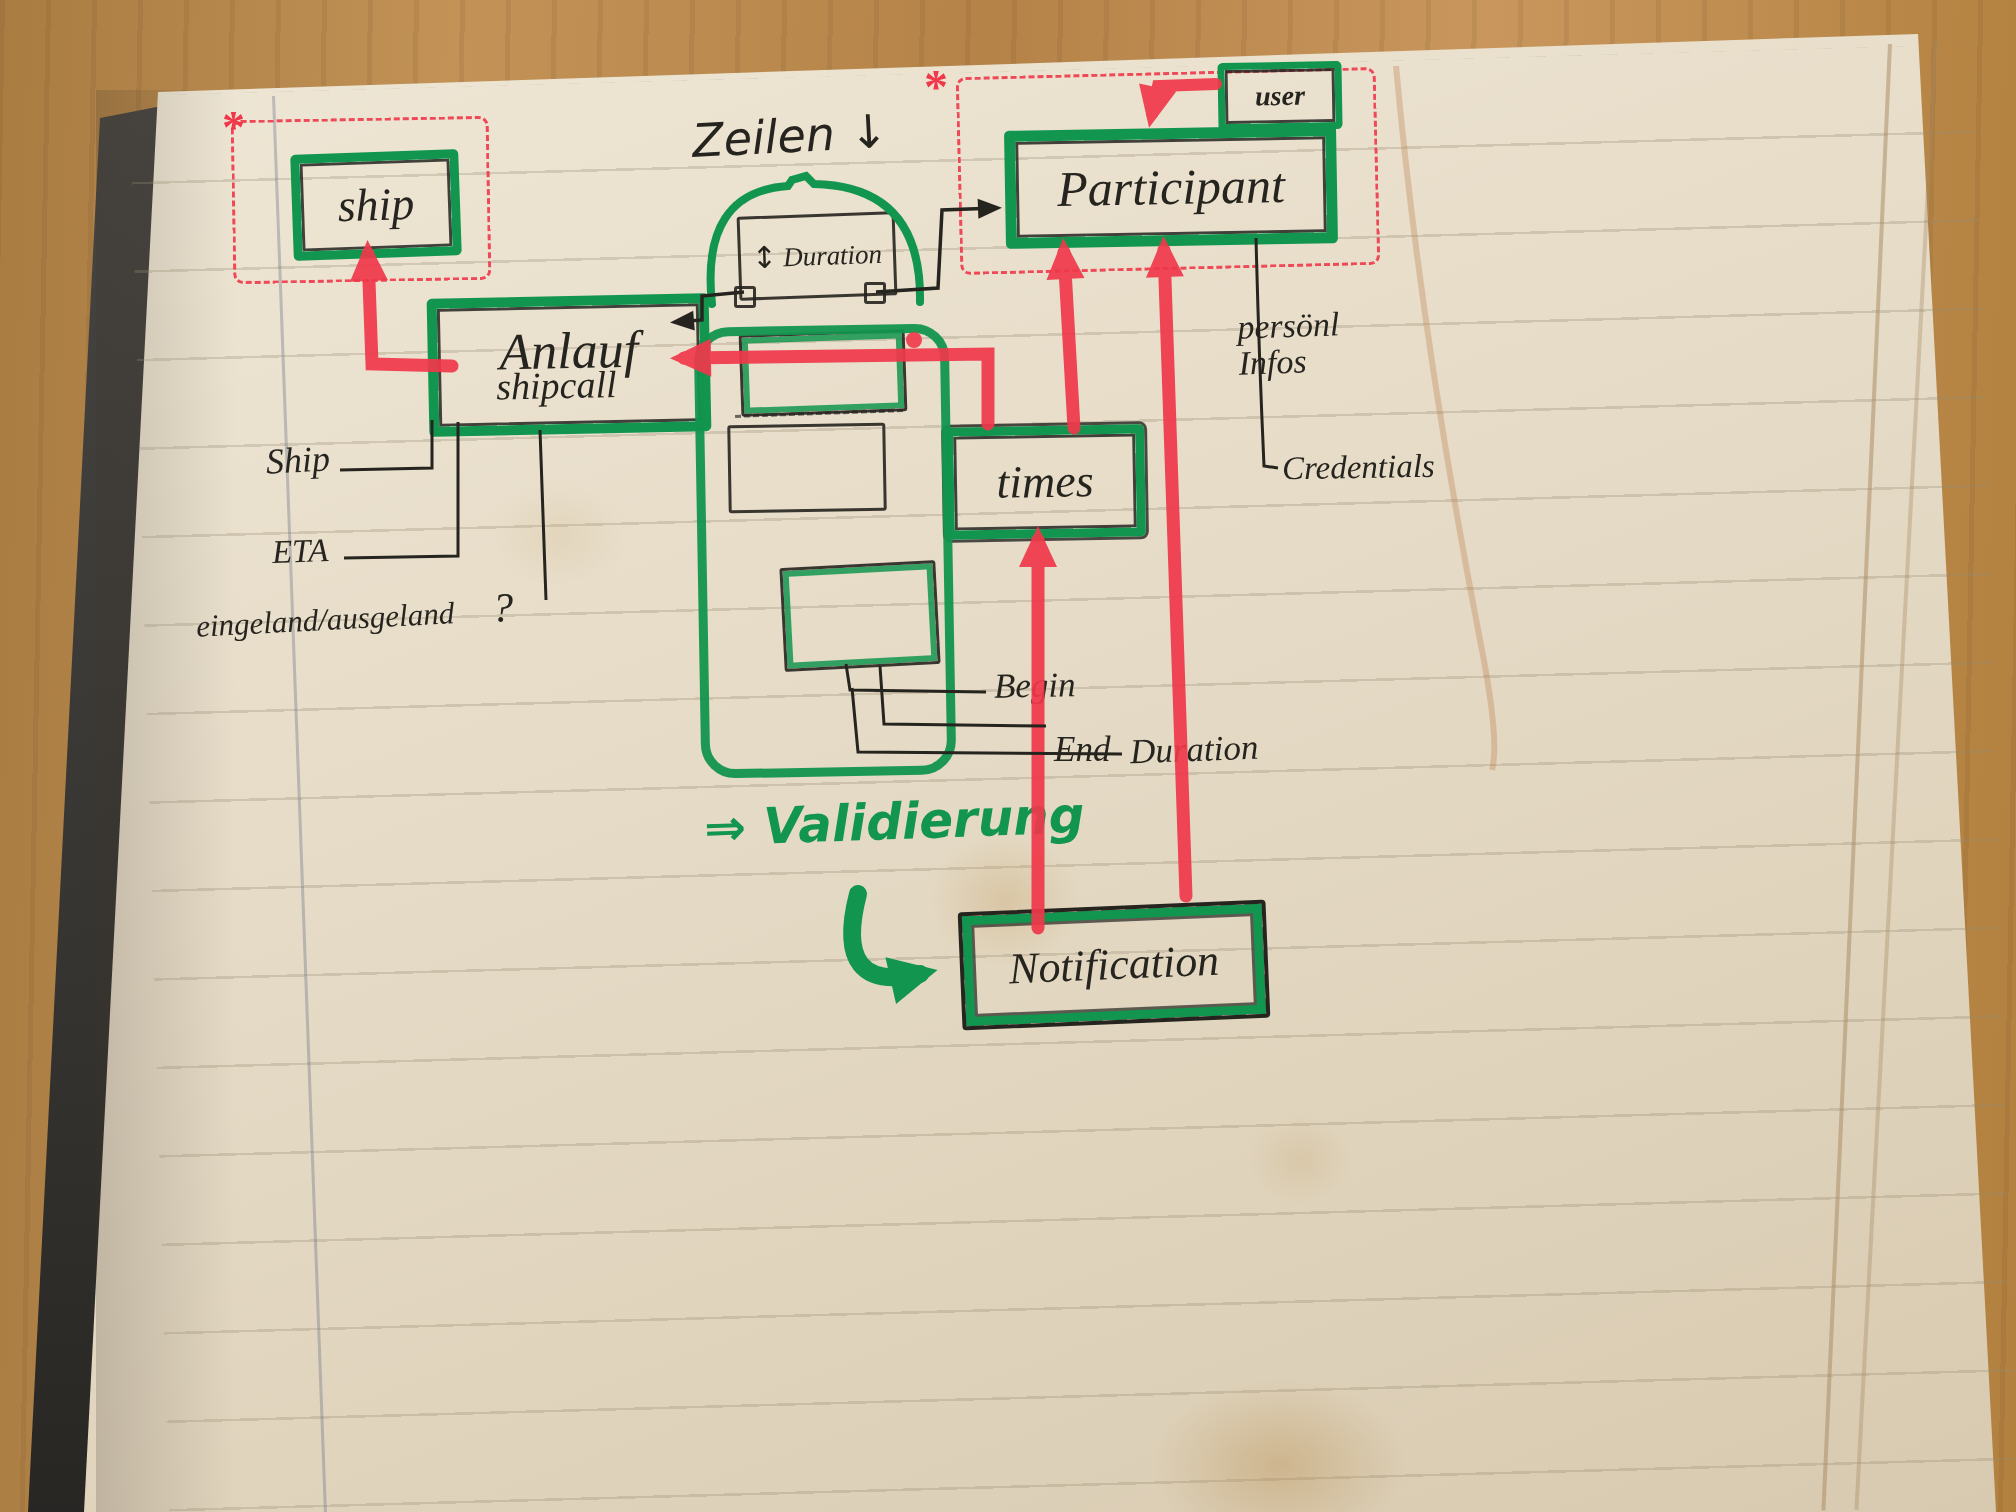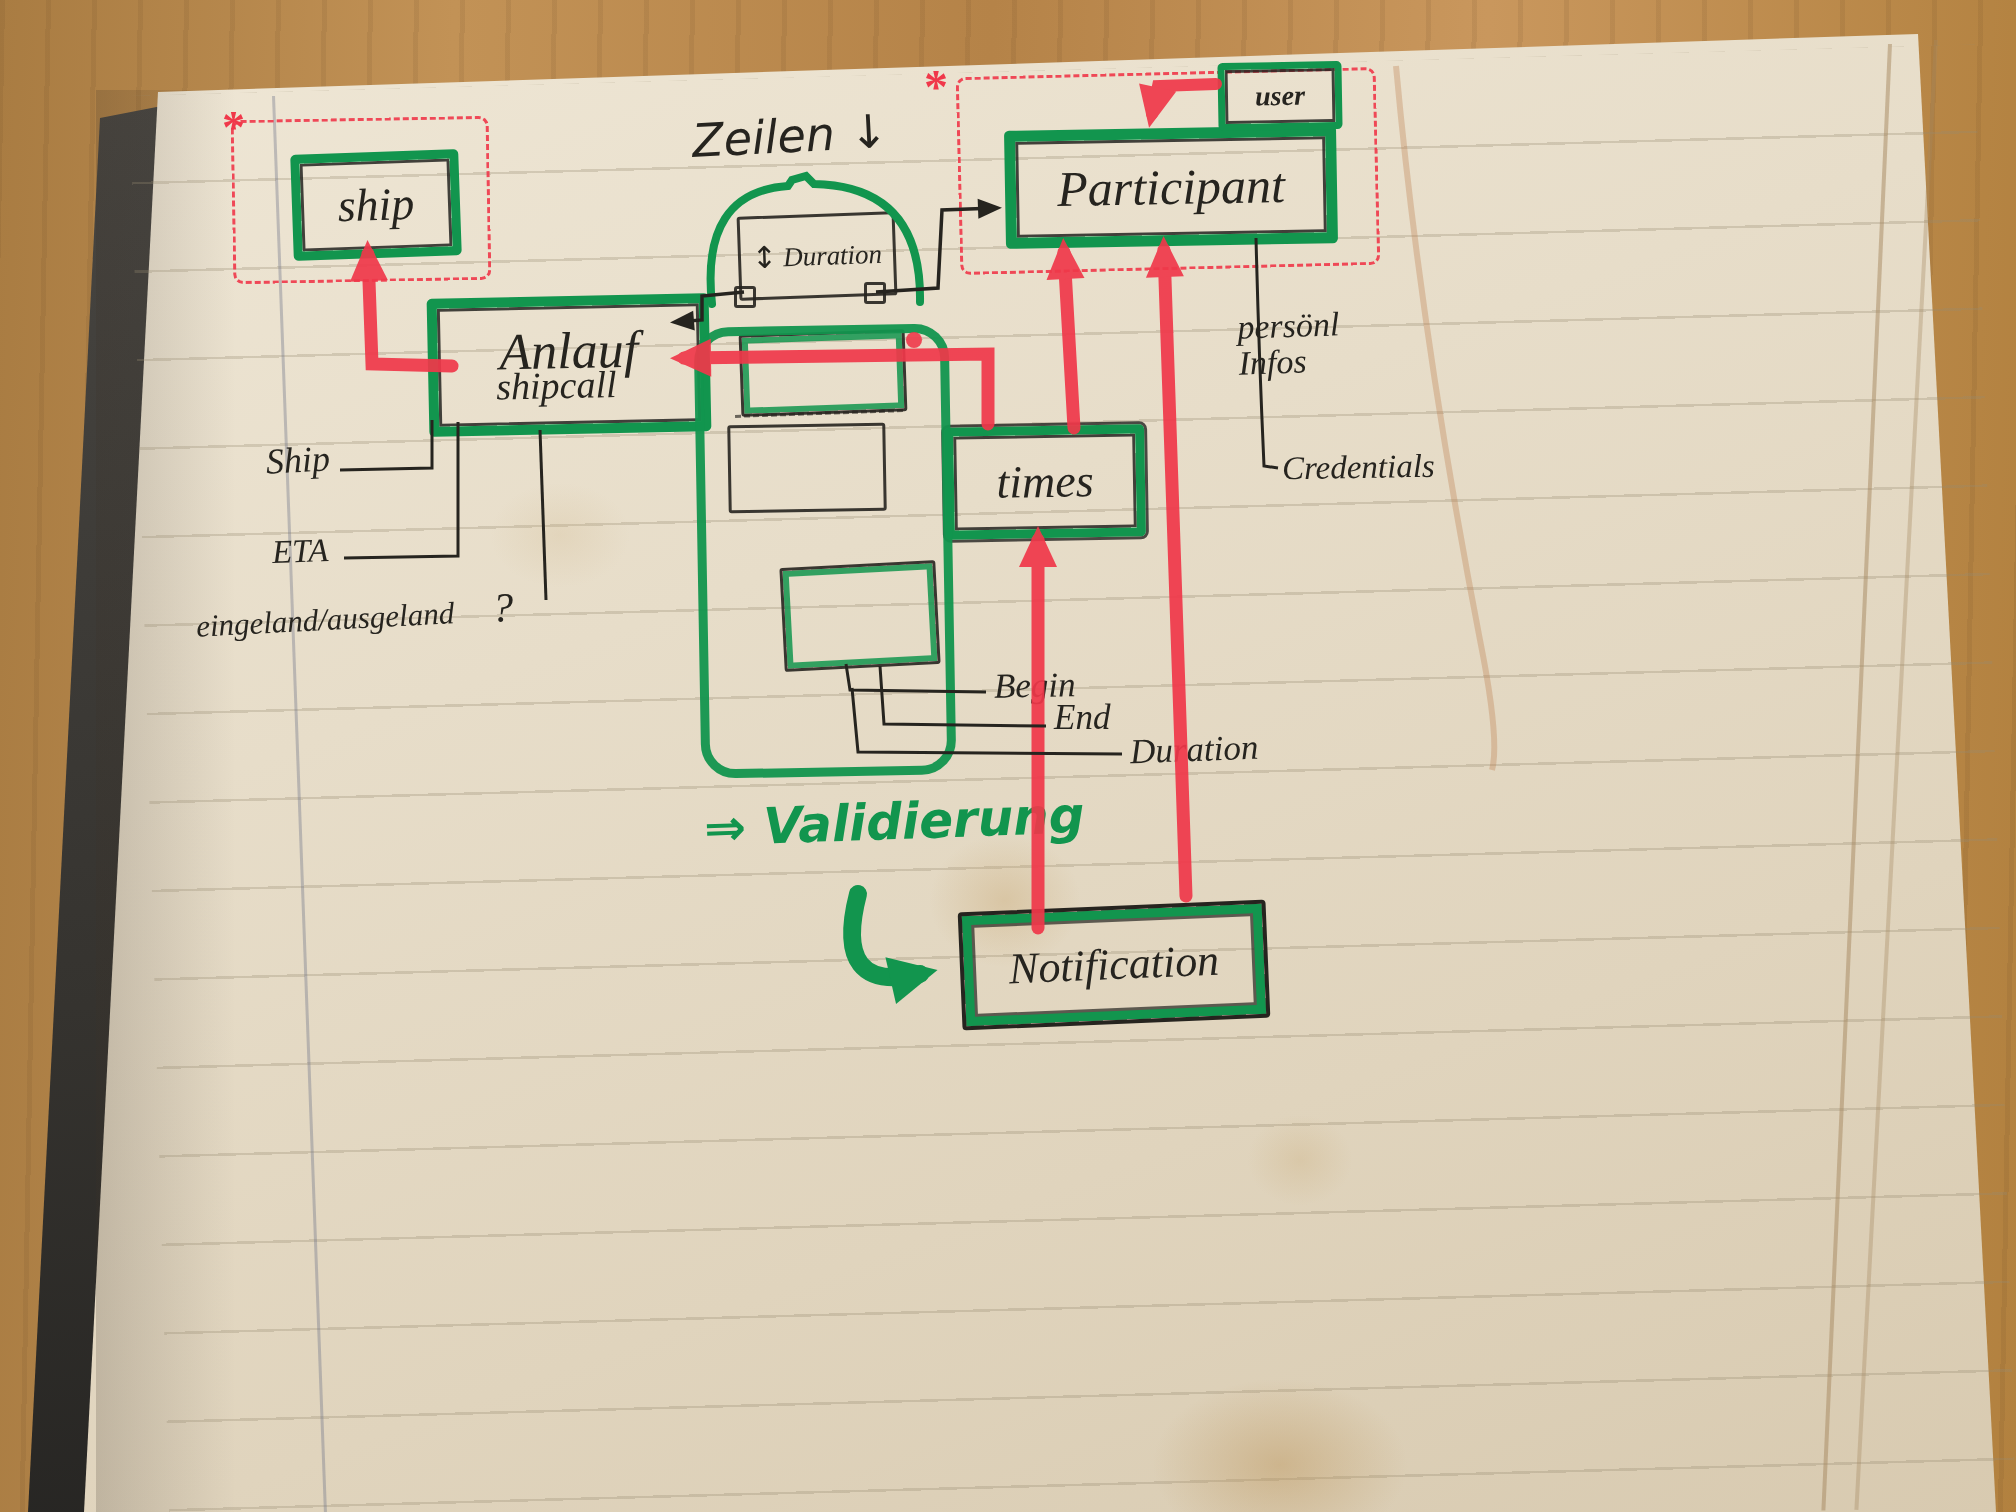--- a/index.html
+++ b/index.html
@@ -102,21 +102,21 @@
   <div class="abs hand-sans lbl" style="left:704px;top:796px;font-size:50px;font-weight:bold;color:#12954e;transform:rotate(-2deg);">⇒ Validierung</div>
 
   <div class="abs hand lbl" style="left:266px;top:442px;font-size:36px;transform:rotate(-3deg);">Ship</div>
   <div class="abs hand lbl" style="left:272px;top:534px;font-size:33px;transform:rotate(-2deg);">ETA</div>
   <div class="abs hand lbl" style="left:196px;top:604px;font-size:31px;transform:rotate(-3deg);">eingeland/ausgeland</div>
   <div class="abs hand lbl" style="left:492px;top:586px;font-size:42px;">?</div>
   <div class="abs hand lbl prewrap" style="left:1238px;top:308px;font-size:34px;transform:rotate(-2deg);">persönl
 Infos</div>
   <div class="abs hand lbl" style="left:1282px;top:450px;font-size:33px;transform:rotate(-1deg);">Credentials</div>
   <div class="abs hand lbl" style="left:994px;top:668px;font-size:35px;transform:rotate(-1deg);">Begin</div>
-  <div class="abs hand lbl" style="left:1054px;top:700px;font-size:35px;">End</div>
+  <div class="abs hand lbl" style="left:1054px;top:732px;font-size:35px;">End</div>
   <div class="abs hand lbl" style="left:1130px;top:732px;font-size:35px;transform:rotate(-2deg);">Duration</div>
 
   <svg class="overlay" width="2016" height="1512" viewBox="0 0 2016 1512">
     <defs>
       <marker id="redhead" markerWidth="50" markerHeight="50" refX="32" refY="24" orient="auto" markerUnits="userSpaceOnUse">
         <path d="M5,5 L46,24 L5,43 Z" fill="#f0384a"></path>
       </marker>
       <marker id="blackhead" markerWidth="32" markerHeight="32" refX="22" refY="15" orient="auto" markerUnits="userSpaceOnUse">
         <path d="M4,5 L28,15 L4,25 Z" fill="#26241f"></path>
       </marker>

